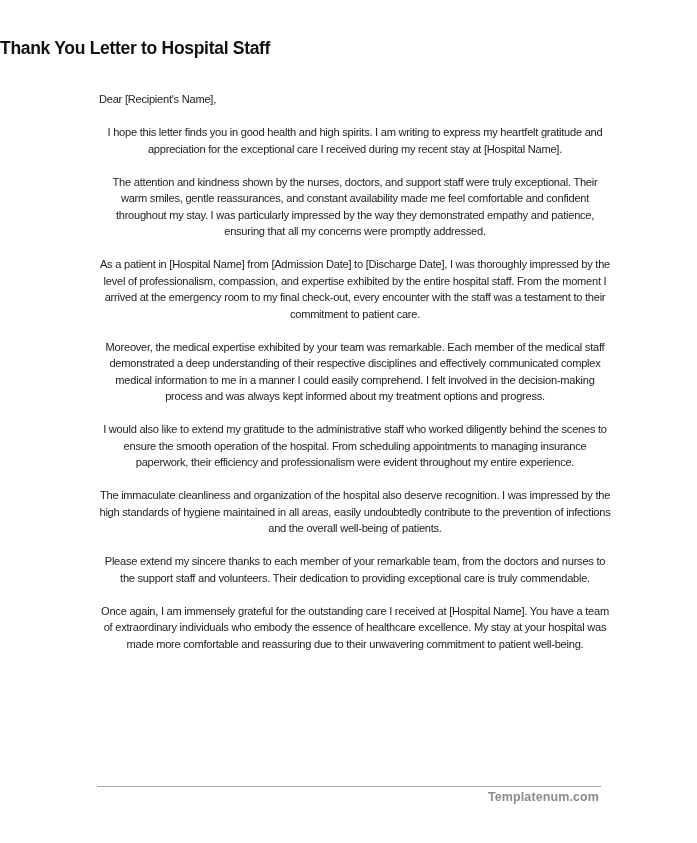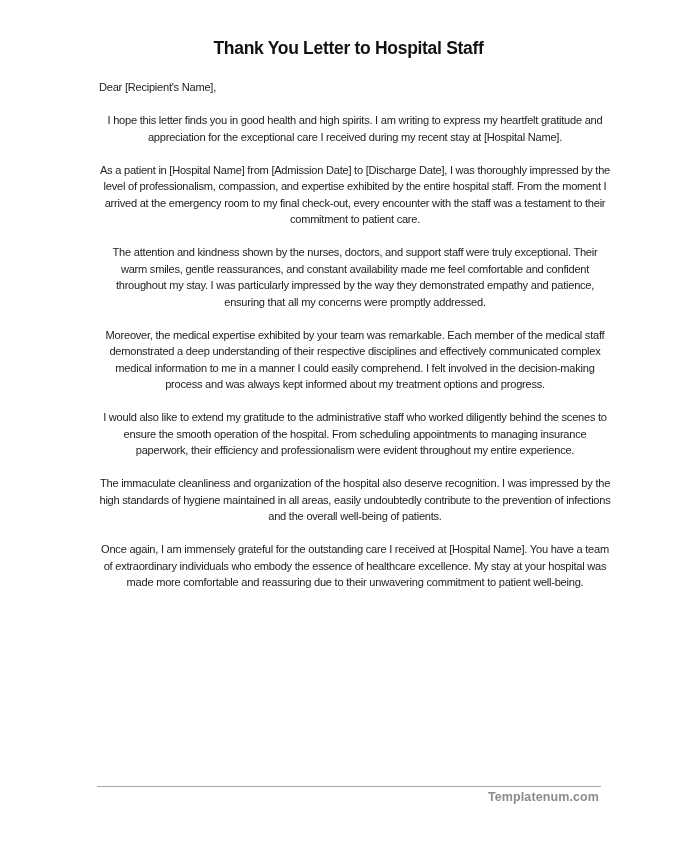--- a/index.html
+++ b/index.html
@@ -20,30 +20,29 @@
       left: 0; top: 0;
       width: 697px;
       height: 843px;
       background: #ffffff;
     }
     .title {
       position: absolute;
       top: 38px;
       left: 0;
       width: 697px;
-      text-align: center;
       font-size: 17.5px;
       font-weight: bold;
       color: #111111;
       letter-spacing: -0.3px;
     }
     .body {
       position: absolute;
       left: 99px;
-      top: 79px;
+      top: 91px;
       width: 512px;
       font-size: 11.1px;
       line-height: 16.5px;
       color: #222222;
       letter-spacing: -0.25px;
     }
     .para {
       margin: 0 0 16.5px 0;
       text-align: center;
     }
@@ -71,23 +70,24 @@
   </style>
 </head>
 <body>
 
 <div class="page">
   <div class="title">Thank You Letter to Hospital Staff</div>
 
   <div class="body">
     <p class="salutation">Dear [Recipient's Name],</p>
     <p class="para">I hope this letter finds you in good health and high spirits. I am writing to express my heartfelt gratitude and appreciation for the exceptional care I received during my recent stay at [Hospital Name].</p>
+    <p class="para">The attention and kindness shown by the nurses, doctors, and support staff were truly exceptional. Their warm smiles, gentle reassurances, and constant availability made me feel comfortable and confident throughout my stay. I was particularly impressed by the way they demonstrated empathy and patience, ensuring that all my concerns were promptly addressed.</p>
     <p class="para">As a patient in [Hospital Name] from [Admission Date] to [Discharge Date], I was thoroughly impressed by the level of professionalism, compassion, and expertise exhibited by the entire hospital staff. From the moment I arrived at the emergency room to my final check-out, every encounter with the staff was a testament to their commitment to patient care.</p>
-    <p class="para">The attention and kindness shown by the nurses, doctors, and support staff were truly exceptional. Their warm smiles, gentle reassurances, and constant availability made me feel comfortable and confident throughout my stay. I was particularly impressed by the way they demonstrated empathy and patience, ensuring that all my concerns were promptly addressed.</p>
     <p class="para">Moreover, the medical expertise exhibited by your team was remarkable. Each member of the medical staff demonstrated a deep understanding of their respective disciplines and effectively communicated complex medical information to me in a manner I could easily comprehend. I felt involved in the decision-making process and was always kept informed about my treatment options and progress.</p>
     <p class="para">I would also like to extend my gratitude to the administrative staff who worked diligently behind the scenes to ensure the smooth operation of the hospital. From scheduling appointments to managing insurance paperwork, their efficiency and professionalism were evident throughout my entire experience.</p>
     <p class="para">The immaculate cleanliness and organization of the hospital also deserve recognition. I was impressed by the high standards of hygiene maintained in all areas, easily undoubtedly contribute to the prevention of infections and the overall well-being of patients.</p>
+    <p class="para">Please extend my sincere thanks to each member of your remarkable team, from the doctors and nurses to the support staff and volunteers. Their dedication to providing exceptional care is truly commendable.</p>
     <p class="para">Once again, I am immensely grateful for the outstanding care I received at [Hospital Name]. You have a team of extraordinary individuals who embody the essence of healthcare excellence. My stay at your hospital was made more comfortable and reassuring due to their unwavering commitment to patient well-being.</p>
   </div>
 
   <div class="footer-line"></div>
   <div class="footer-text">Templatenum.com</div>
 </div>
 
 </body></html>

